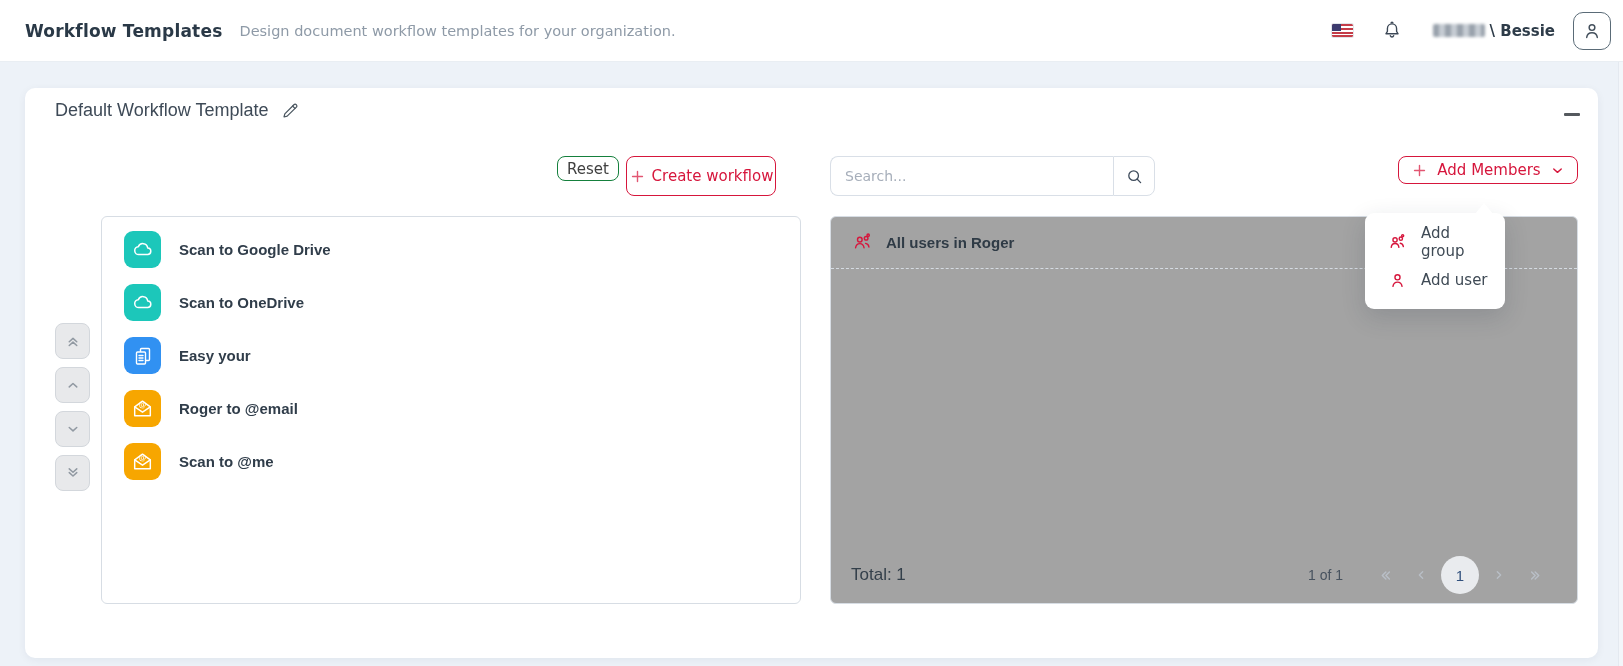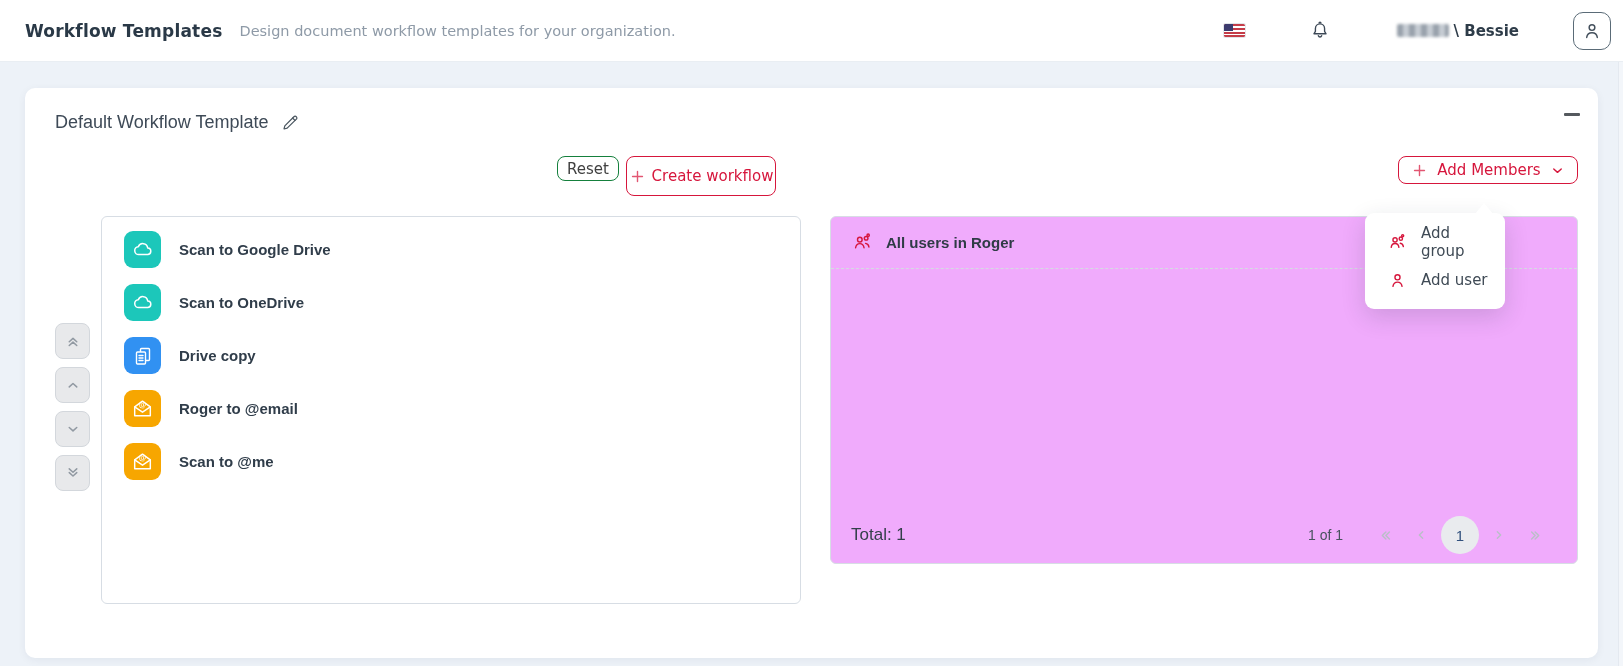--- a/index.html
+++ b/index.html
@@ -10,37 +10,37 @@
   *{box-sizing:border-box;margin:0;padding:0}
   html,body{width:1623px;height:666px;font-family:"Liberation Sans",sans-serif;}
   .stage{position:relative;width:1623px;height:666px;background:var(--pagebg);overflow:hidden;}
 
   
   .header{position:absolute;left:0;top:0;width:1623px;height:62px;background:#fff;
     border-bottom:1px solid #e9eef3;display:flex;align-items:center;}
   .header-title{font-family:"DejaVu Sans",sans-serif;font-weight:bold;font-size:17px;
     color:var(--heading);margin-left:25px;letter-spacing:.2px;}
   .header-sub{font-family:"DejaVu Sans",sans-serif;font-size:14.5px;color:var(--muted);margin-left:17px;}
-  .header-right{margin-left:auto;display:flex;align-items:center;padding-right:12px;gap:36px;}
+  .header-right{margin-left:auto;display:flex;align-items:center;padding-right:12px;}
   .flag{position:relative;width:21px;height:13px;border-radius:1.5px;overflow:hidden;
     background:repeating-linear-gradient(180deg,#c43c48 0 1.9px,#ffffff 1.9px 3.8px);
     box-shadow:0 0 0 1px #e2e6ea;cursor:pointer;}
   .flag .canton{position:absolute;left:0;top:0;width:9px;height:7px;background:#3c3b6e;}
   .hicon{margin-left:28px;display:flex;align-items:center;}
   .user-cluster{display:flex;align-items:center;margin-left:30px;}
   .redacted{width:52px;height:13px;border-radius:2px;margin-right:5px;
     background:repeating-linear-gradient(90deg,#98a1ab 0 6px,#c6ccd3 6px 12px);filter:blur(1.6px);}
   .user-name{font-family:"DejaVu Sans",sans-serif;font-weight:bold;font-size:15px;color:#2e3c49;}
   .avatar-btn{margin-left:18px;width:38px;height:38px;border:1.4px solid #5a6b77;border-radius:10px;
     background:#fff;display:flex;align-items:center;justify-content:center;cursor:pointer;}
 
   
   .card{position:absolute;left:25px;top:88px;width:1573px;height:570px;background:#fff;
     border-radius:10px;box-shadow:0 2px 8px rgba(25,42,70,.06);}
-  .card-title-row{position:absolute;left:30px;top:24px;display:flex;align-items:center;}
+  .card-title-row{position:absolute;left:30px;top:12px;display:flex;align-items:center;}
   .card-title{font-size:18px;color:#3e4a57;}
   .pencil{margin-left:12px;display:flex;cursor:pointer;}
   .collapse-btn{position:absolute;left:1534px;top:16px;width:26px;height:20px;display:flex;
     align-items:center;justify-content:center;cursor:pointer;}
   .collapse-bar{width:16px;height:3px;background:#55595e;border-radius:1px;}
 
   
   .btn{display:flex;align-items:center;justify-content:center;background:#fff;border-radius:8px;
     font-family:"DejaVu Sans",sans-serif;font-size:15px;cursor:pointer;}
   .reset-btn{position:absolute;left:532px;top:68px;width:62px;height:25px;
@@ -63,21 +63,21 @@
   .tile{width:37px;height:37px;border-radius:9px;display:flex;align-items:center;justify-content:center;flex:0 0 auto;}
   .tile.teal{background:var(--teal);} .tile.blue{background:var(--blue);} .tile.amber{background:var(--amber);}
   .wf-label{margin-left:18px;font-size:15px;font-weight:bold;color:var(--body);}
 
   
   .reorder-btn{position:absolute;left:30px;width:35px;height:36px;background:#e8e9eb;
     border:1px solid #d3d7dc;border-radius:8px;display:flex;align-items:center;justify-content:center;cursor:default;}
   .ro1{top:235px}.ro2{top:279px}.ro3{top:323px}.ro4{top:367px}
 
   
-  .mem-panel{position:absolute;left:805px;top:128px;width:748px;height:348px;background:#f0abfc;
+  .mem-panel{position:absolute;left:805px;top:128px;width:748px;height:388px;background:#a3a3a3;
     border:1px solid var(--panelborder);border-radius:6px;}
   .mem-head{height:52px;display:flex;align-items:center;padding:0 20px;
     border-bottom:1px dashed #d5dbe2;cursor:pointer;}
   .mem-head-label{margin-left:12px;font-size:15px;font-weight:bold;color:#2f3b46;}
   .mem-foot{position:absolute;left:0;bottom:6px;width:100%;height:44px;display:flex;
     align-items:center;padding:0 24px 0 20px;}
   .total-label{font-size:17px;color:#333f4a;}
   .pager{margin-left:auto;display:flex;align-items:center;}
   .page-info{font-size:14px;color:#47525e;margin-right:24px;}
   .pg-nav{width:36px;height:36px;display:flex;align-items:center;justify-content:center;cursor:pointer;}
@@ -156,20 +156,31 @@
 
     <div class="btn create-btn">
       <span>
         <svg width="17" height="17" viewBox="0 0 24 24" fill="none" stroke="#e25672" stroke-width="2" stroke-linecap="round">
           <path d="M12 5v14M5 12h14"></path>
         </svg>
       </span>
       <span>Create workflow</span>
     </div>
 
+    <div class="search-group">
+      <input class="search-input" type="text" placeholder="Search..." style="">
+      <div class="search-btn">
+        <span>
+          <svg width="21" height="21" viewBox="0 0 24 24" fill="none" stroke="#3e4b5b" stroke-width="1.5" stroke-linecap="round">
+            <circle cx="11" cy="11" r="5.5"></circle>
+              <path d="M15.2 15.2L19 19"></path>
+          </svg>
+        </span>
+      </div>
+    </div>
 
     <div class="btn addmem-btn">
       <span>
         <svg width="17" height="17" viewBox="0 0 24 24" fill="none" stroke="#e25672" stroke-width="2" stroke-linecap="round">
           <path d="M12 5v14M5 12h14"></path>
         </svg>
       </span>
       <span>Add Members</span>
       <span>
         <svg width="15" height="15" viewBox="0 0 24 24" fill="none" stroke="#d6163c" stroke-width="2.2" stroke-linecap="round" stroke-linejoin="round">
@@ -230,21 +241,21 @@
       </div>
 
       <div class="wf-row">
         <div class="tile blue">
           <svg width="24" height="24" viewBox="0 0 24 24" fill="none" stroke="#fff" stroke-width="1.4" stroke-linecap="round" stroke-linejoin="round">
             <rect x="9.5" y="4.5" width="9" height="12" rx="1"></rect>
             <rect x="5.5" y="8" width="9" height="12" rx="1" fill="#3191f2"></rect>
             <path d="M8 11.5h4M8 14h4M8 16.5h4"></path>
           </svg>
         </div>
-        <div class="wf-label">Drive copy</div>
+        <div class="wf-label">Easy your</div>
       </div>
 
       <div class="wf-row">
         <div class="tile amber">
           <svg width="25" height="25" viewBox="0 0 24 24" fill="none" stroke="#fff" stroke-width="1.4" stroke-linecap="round" stroke-linejoin="round">
             <path d="M4.5 10.5L12 5l7.5 5.5V19h-15z"></path>
             <path d="M4.5 10.5l7.5 5 7.5-5"></path>
             <text x="12" y="10.6" text-anchor="middle" font-size="7.5" fill="#fff" stroke="none" font-family="DejaVu Sans">@</text>
           </svg>
         </div>

